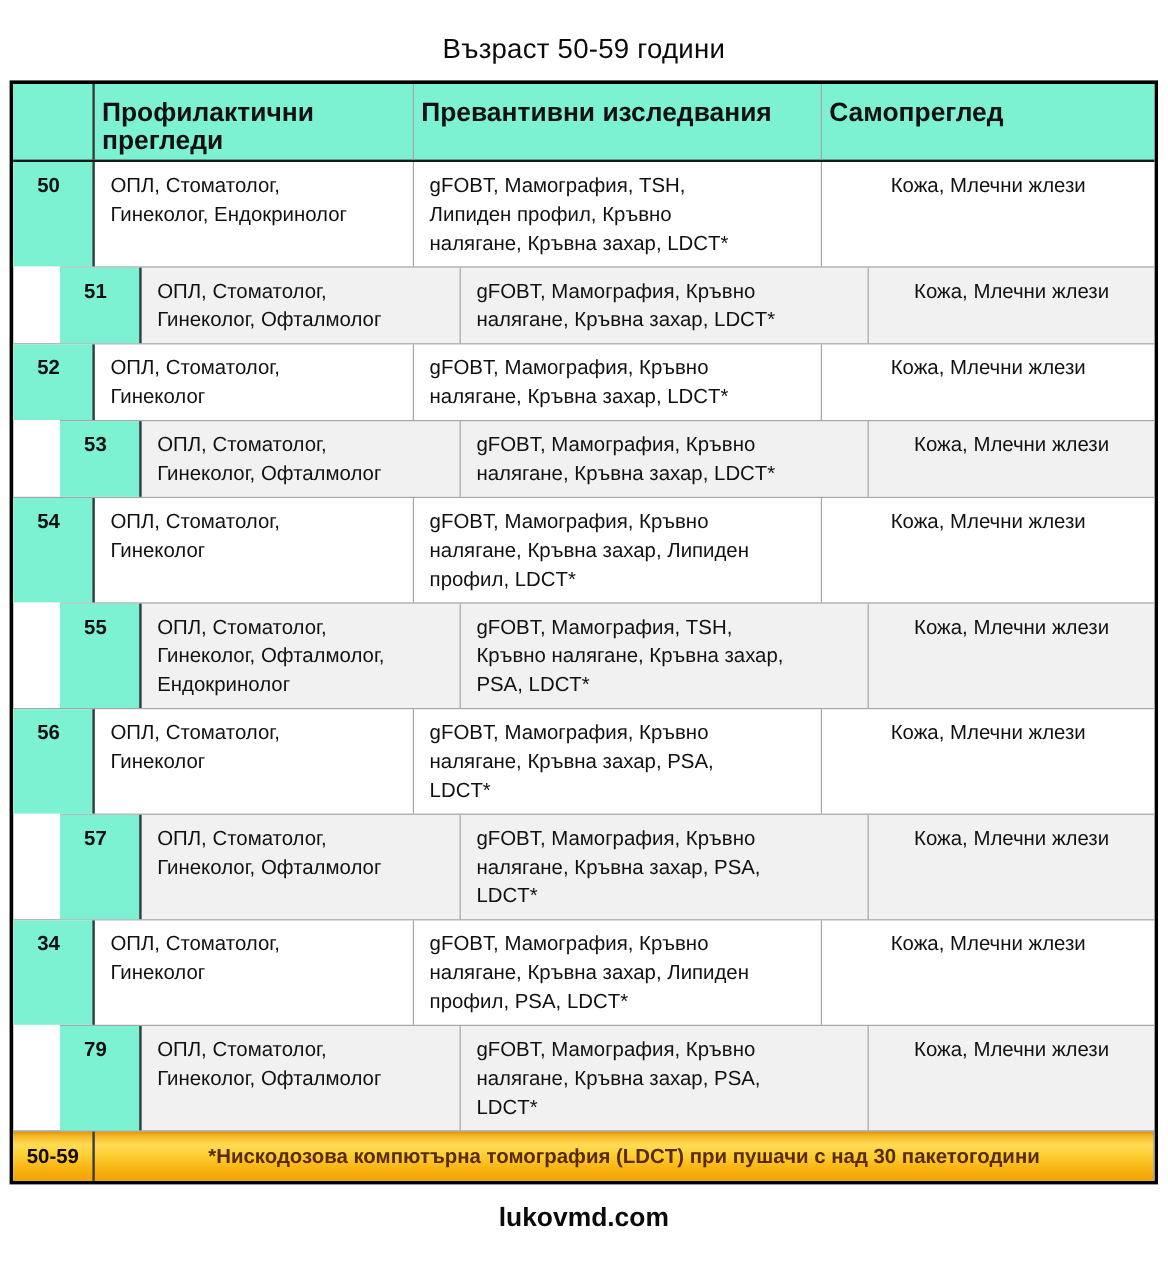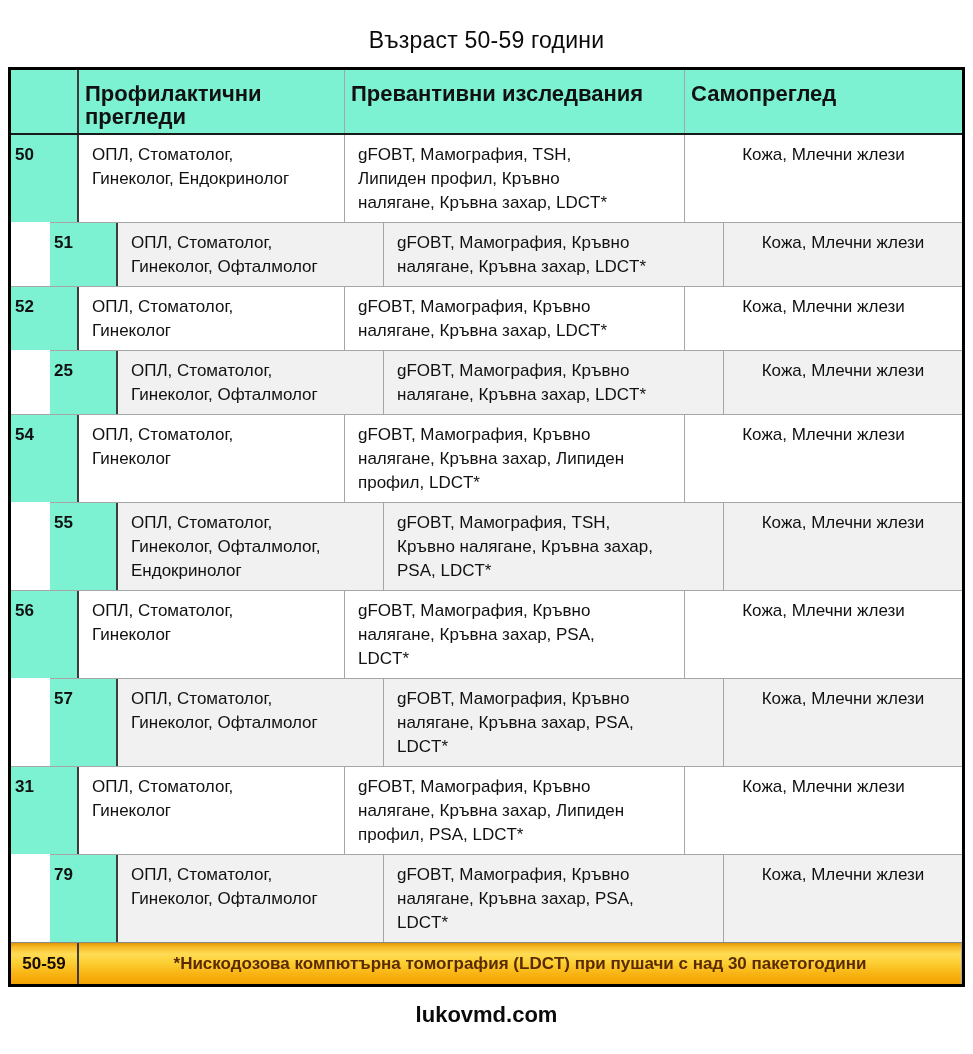--- a/index.html
+++ b/index.html
@@ -56,21 +56,21 @@
   .body-row { background: #ffffff; border-top: 1px solid #a6a6a6; }
   #rows-container .body-row:first-child { border-top: none; }
   .body-row.alt { background: var(--row-alt-bg, #f1f1f1); margin-left: 39px; }
 
   .cell { box-sizing: border-box; }
   .age-cell {
     background: var(--age-col-bg, #7df2d3);
     font-weight: bold;
     font-size: 17px;
     line-height: 24px;
-    text-align: left;
+    text-align: center;
     padding: 8px 11px 7px 4px;
   }
   .exams-cell, .tests-cell {
     font-size: 17px;
     line-height: 24px;
     padding: 8px 14px 7px 13px;
     white-space: pre-line;
   }
   .self-cell {
     font-size: 17px;
@@ -159,21 +159,21 @@
   <div class="row body-row">
     <div class="cell age-cell">52</div>
     <div class="cell exams-cell">ОПЛ, Стоматолог,
 Гинеколог</div>
     <div class="cell tests-cell">gFOBT, Мамография, Кръвно
 налягане, Кръвна захар, LDCT*</div>
     <div class="cell self-cell">Кожа, Млечни жлези</div>
   </div>
 
   <div class="row body-row alt">
-    <div class="cell age-cell">25</div>
+    <div class="cell age-cell">53</div>
     <div class="cell exams-cell">ОПЛ, Стоматолог,
 Гинеколог, Офталмолог</div>
     <div class="cell tests-cell">gFOBT, Мамография, Кръвно
 налягане, Кръвна захар, LDCT*</div>
     <div class="cell self-cell">Кожа, Млечни жлези</div>
   </div>
 
   <div class="row body-row">
     <div class="cell age-cell">54</div>
     <div class="cell exams-cell">ОПЛ, Стоматолог,
@@ -209,21 +209,21 @@
     <div class="cell age-cell">57</div>
     <div class="cell exams-cell">ОПЛ, Стоматолог,
 Гинеколог, Офталмолог</div>
     <div class="cell tests-cell">gFOBT, Мамография, Кръвно
 налягане, Кръвна захар, PSA,
 LDCT*</div>
     <div class="cell self-cell">Кожа, Млечни жлези</div>
   </div>
 
   <div class="row body-row">
-    <div class="cell age-cell">31</div>
+    <div class="cell age-cell">34</div>
     <div class="cell exams-cell">ОПЛ, Стоматолог,
 Гинеколог</div>
     <div class="cell tests-cell">gFOBT, Мамография, Кръвно
 налягане, Кръвна захар, Липиден
 профил, PSA, LDCT*</div>
     <div class="cell self-cell">Кожа, Млечни жлези</div>
   </div>
 
   <div class="row body-row alt">
     <div class="cell age-cell">79</div>

